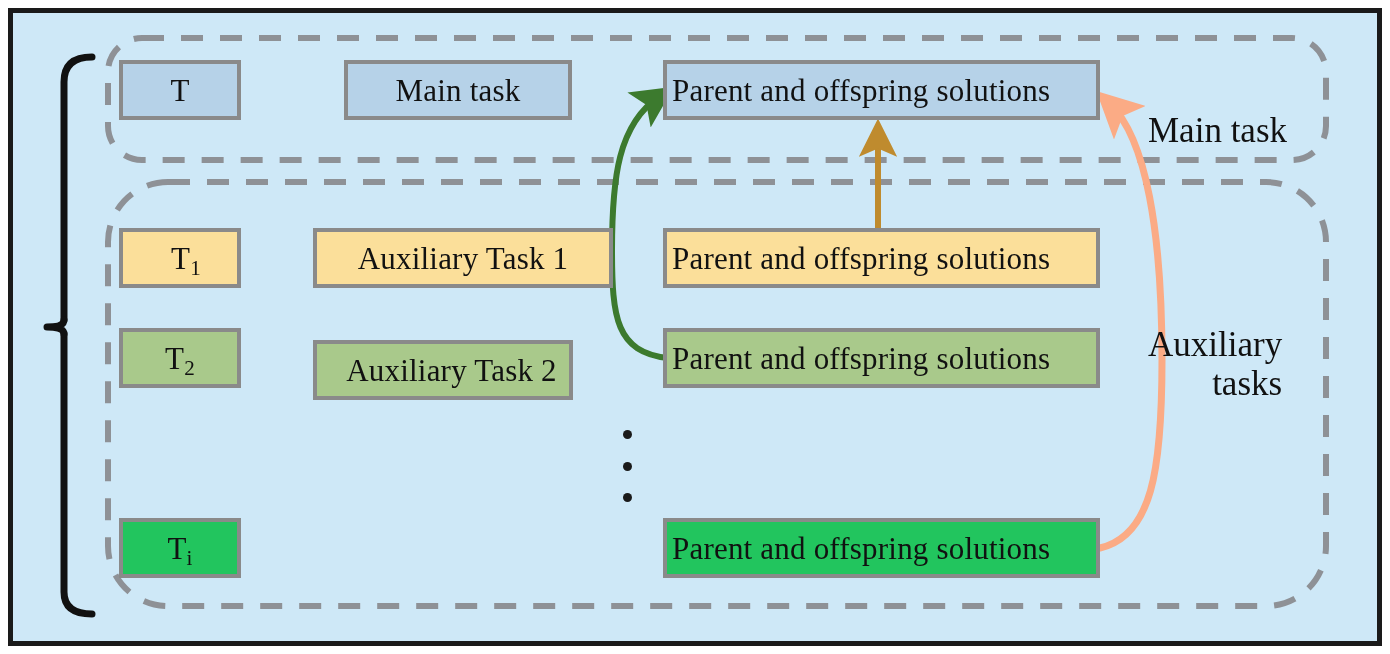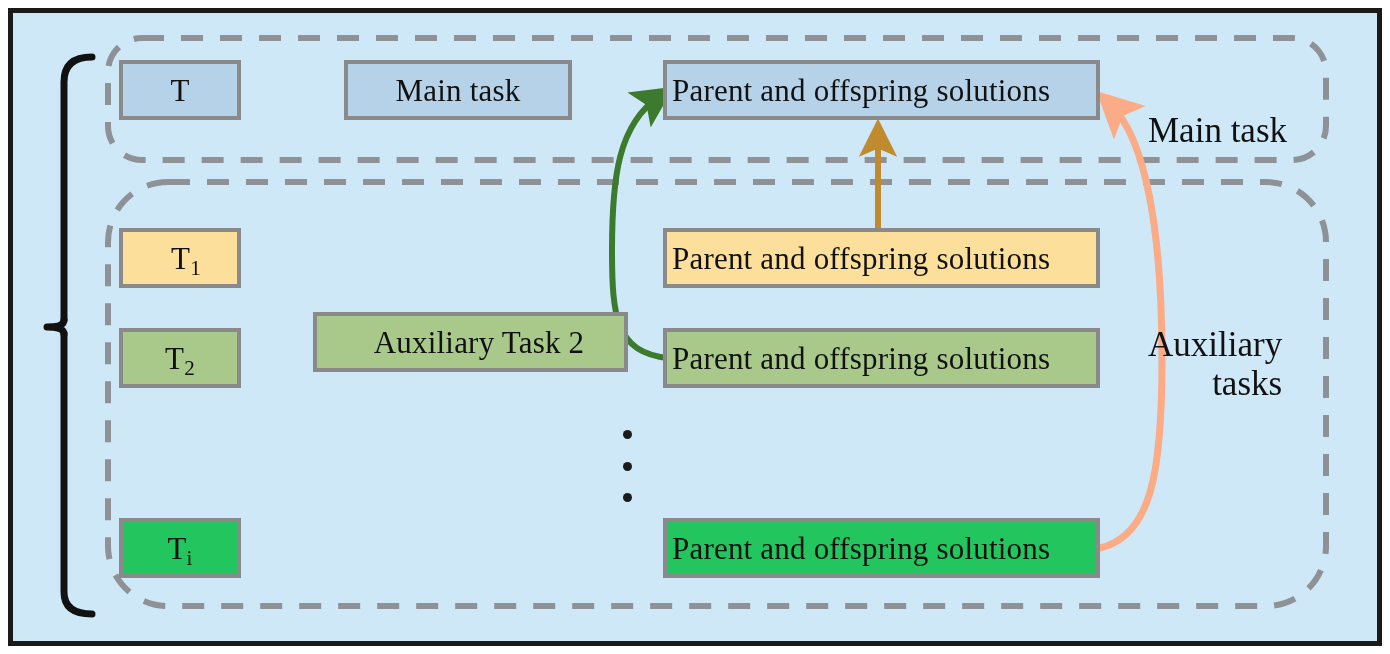--- a/index.html
+++ b/index.html
@@ -143,30 +143,33 @@
   </div>
 
   <div class="group-label" style="left:1148px; top:72px;">
     <span>Main task</span>
   </div>
 
   <div class="node yellow tag-box" style="left:119px; top:228px; width:122px; height:60px;padding-left:12px;">
     <span><span>T</span><sub>1</sub></span>
   </div>
 
+  <div class="node yellow name-box" style="left:313px; top:228px; width:300px; height:60px;">
+    <span>Auxiliary Task 1</span>
+  </div>
 
   <div class="node yellow sol-box" style="left:663px; top:228px; width:437px; height:60px;">
     <span>Parent and offspring solutions</span>
   </div>
 
   <div class="node green tag-box" style="left:119px; top:328px; width:122px; height:60px;">
     <span><span>T</span><sub>2</sub></span>
   </div>
 
-  <div class="node green name-box" style="left:313px; top:312px; width:315px; height:60px;padding-left:17px;">
+  <div class="node green name-box" style="left:313px; top:340px; width:260px; height:60px;padding-left:17px;">
     <span>Auxiliary Task 2</span>
   </div>
 
   <div class="node green sol-box" style="left:663px; top:328px; width:437px; height:60px;">
     <span>Parent and offspring solutions</span>
   </div>
 
   <div class="group-label" style="left:1148px; top:325px;text-align:right;"><span>Auxiliary</span><br><span>tasks</span></div>
 
   <div id="vdots">

